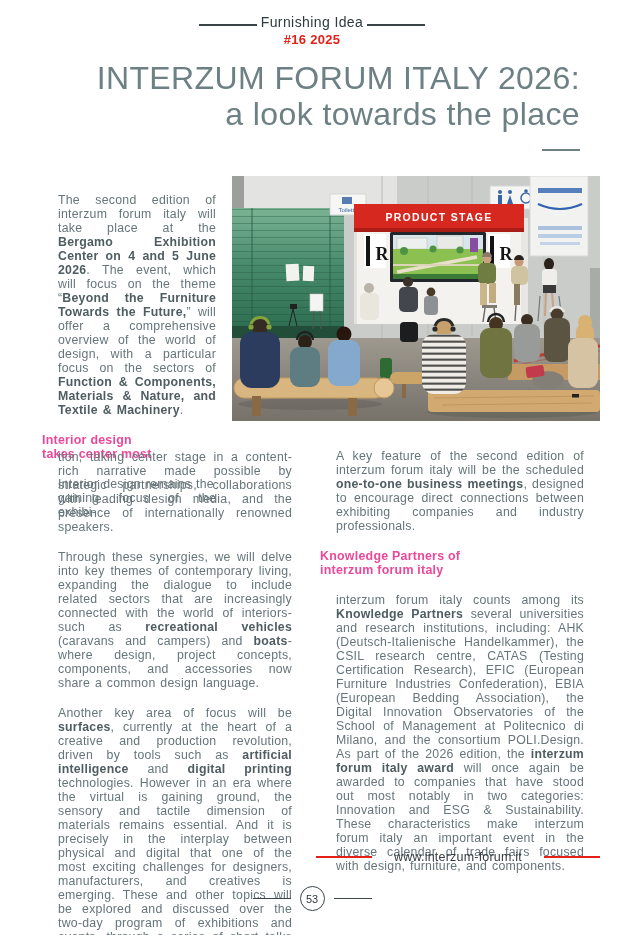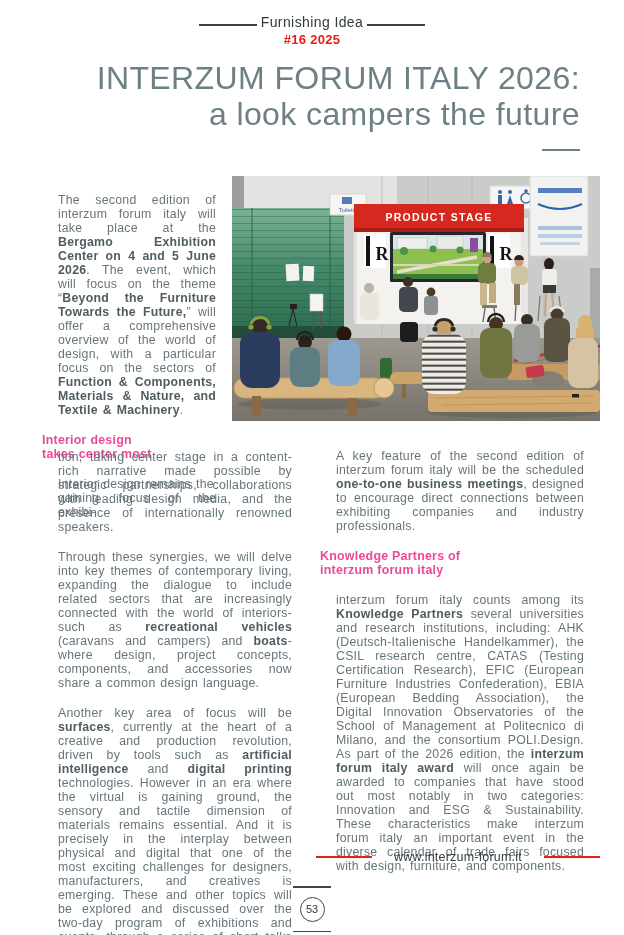--- a/index.html
+++ b/index.html
@@ -28,40 +28,40 @@
   .h{margin:0;font-size:12.4px;line-height:14px;font-weight:bold;color:#ec4899;
      letter-spacing:.25px;}
   .mt{margin-top:11px;}
   .mt2{margin-top:14px;}
   
   .site{position:absolute;left:316px;top:850px;width:284px;display:flex;align-items:center;
         justify-content:space-between;gap:13px;color:#333b3e;font-size:12.5px;letter-spacing:.2px;}
   .site .redline{width:56px;height:2px;background:#e32119;}
   
   .pageno{position:absolute;left:0;right:0;top:886px;display:flex;align-items:center;
-          justify-content:center;gap:9px;flex-direction:column;}
+          justify-content:center;gap:9px;}
   .pageno .pline{width:38px;height:1.5px;background:#3c464a;}
   .pageno .circle{width:23px;height:23px;border:1.6px solid #3c464a;border-radius:50%;
           display:flex;align-items:center;justify-content:center;font-size:11px;color:#2f393c;}
 </style>
 </head>
 <body>
 
 <div class="page">
 
   <div class="mast">
     <span class="rule"></span>
     <span>Furnishing Idea</span>
     <span class="rule"></span>
   </div>
   <div class="issue">#16 2025</div>
 
   <div class="title">
     <div>INTERZUM FORUM ITALY 2026:</div>
-    <div>a look campers the future</div>
+    <div>a look towards the place</div>
   </div>
   <div class="title-dash"></div>
 
   <figure class="photo">
     <svg width="368" height="245" viewBox="0 0 368 245">
       <defs>
         <linearGradient id="gw" x1="0" y1="0" x2="0" y2="1">
           <stop offset="0" stop-color="#7ab394"></stop>
             <stop offset=".5" stop-color="#45896a"></stop>
             <stop offset="1" stop-color="#2f6e52"></stop>

